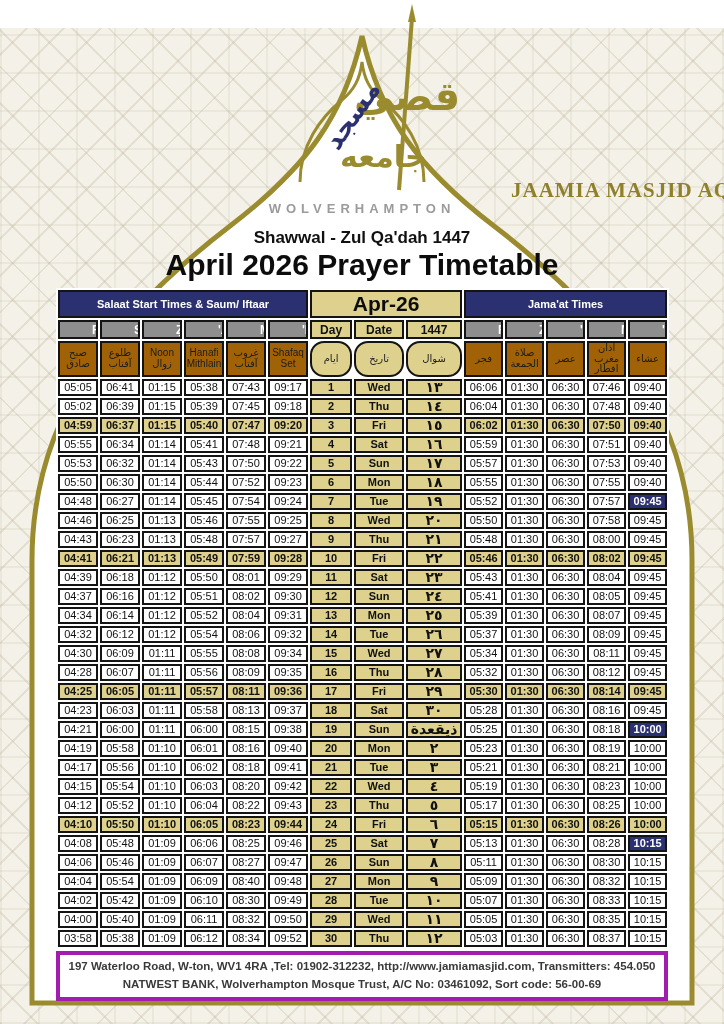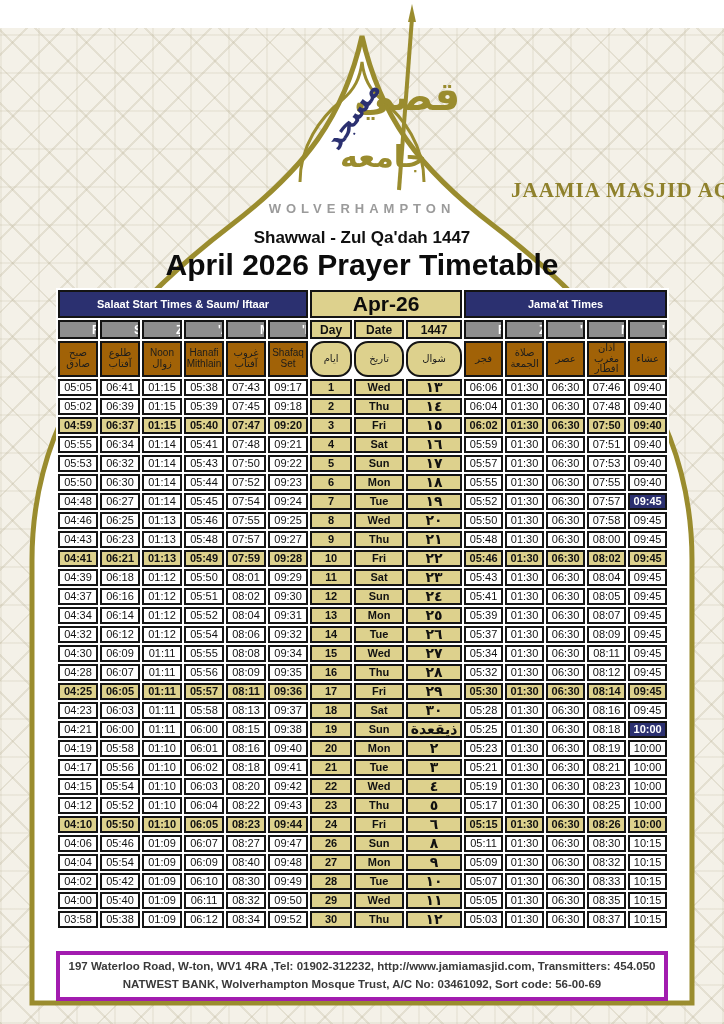--- a/index.html
+++ b/index.html
@@ -542,20 +542,36 @@
           <td class="mid">24</td>
           <td class="mid">Fri</td>
           <td class="mid hijri">٦</td>
           <td>05:15</td>
           <td>01:30</td>
           <td>06:30</td>
           <td>08:26</td>
           <td>10:00</td>
         </tr>
         <tr>
+          <td>04:08</td>
+          <td>05:48</td>
+          <td>01:09</td>
+          <td>06:06</td>
+          <td>08:25</td>
+          <td>09:46</td>
+          <td class="mid">25</td>
+          <td class="mid">Sat</td>
+          <td class="mid hijri">٧</td>
+          <td>05:13</td>
+          <td>01:30</td>
+          <td>06:30</td>
+          <td>08:28</td>
+          <td class="navy">10:15</td>
+        </tr>
+        <tr>
           <td>04:06</td>
           <td>05:46</td>
           <td>01:09</td>
           <td>06:07</td>
           <td>08:27</td>
           <td>09:47</td>
           <td class="mid">26</td>
           <td class="mid">Sun</td>
           <td class="mid hijri">٨</td>
           <td>05:11</td>

